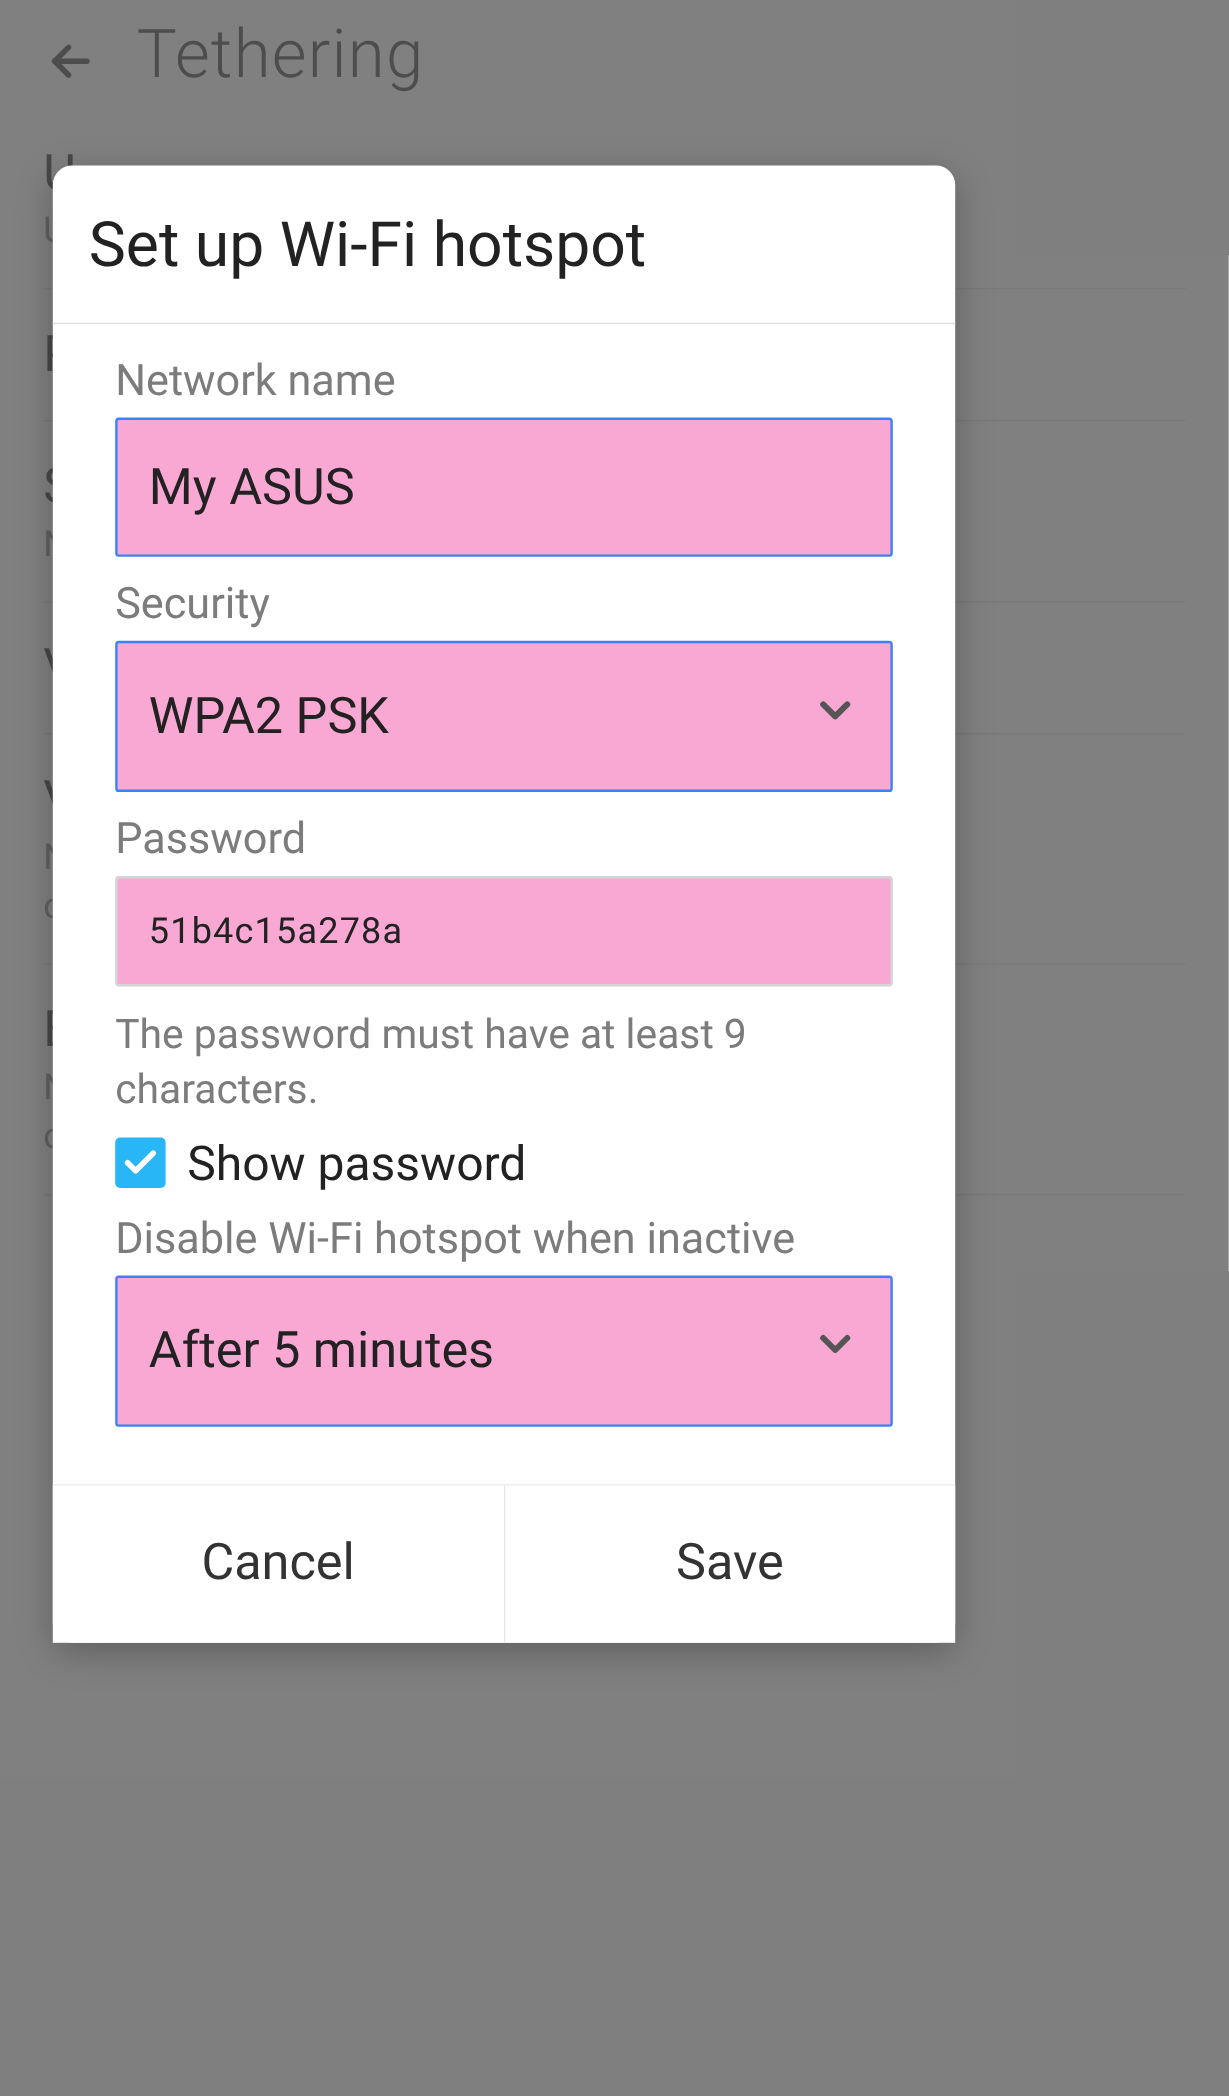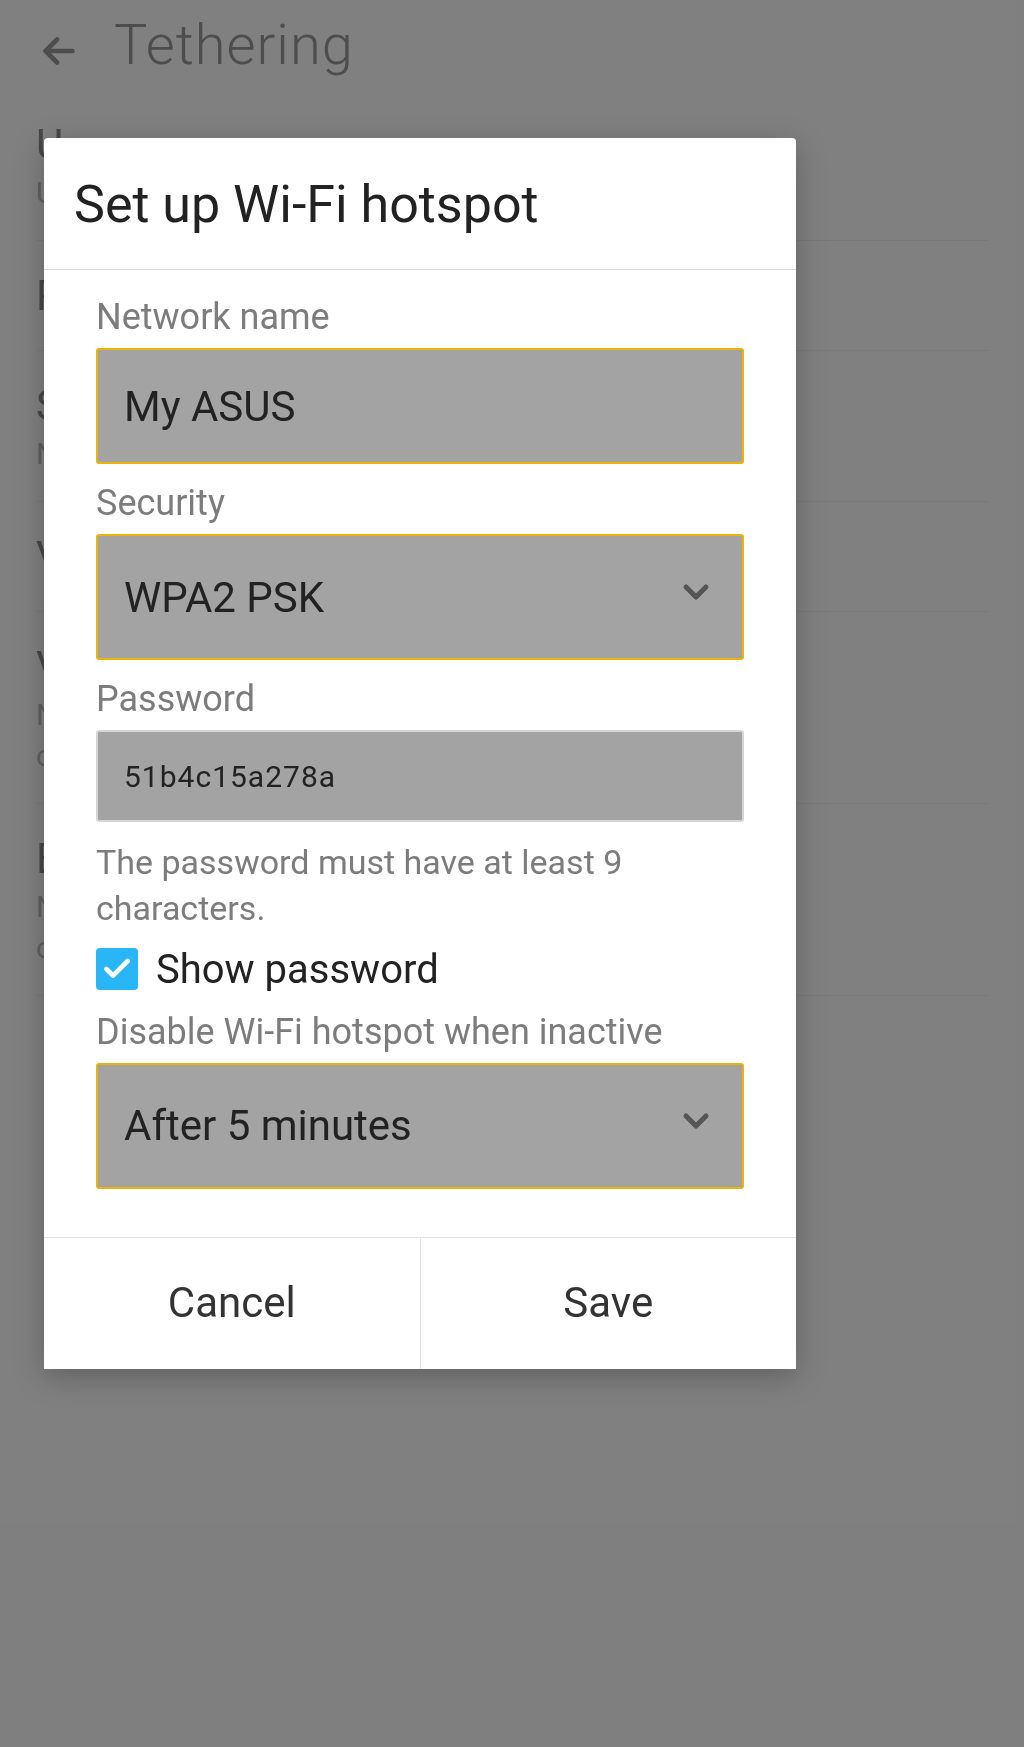--- a/index.html
+++ b/index.html
@@ -42,21 +42,21 @@
     inset: 0;
     background: rgba(80,80,80,0.72);
   }
   
   .dialog {
     position: absolute;
     left: 44px;
     top: 138px;
     width: 752px;
     background: #fff;
-    border-radius: 4px;
+    border-radius: 16px;
     box-shadow: 0 8px 30px rgba(0,0,0,0.25);
     display: flex;
     flex-direction: column;
   }
   .dialog-title {
     font-size: 52px;
     font-weight: 400;
     color: #222;
     padding: 36px 30px 34px 30px;
     border-bottom: 1px solid #dcdcdc;
@@ -66,26 +66,26 @@
   }
   .field-label {
     font-size: 36px;
     color: #7c7c7c;
     margin-top: 8px;
     margin-bottom: 10px;
     font-weight: 400;
   }
   .input-box, .select-box {
     width: 100%;
-    border: 2px solid #eab308;
+    border: 2px solid #3b82f6;
     border-radius: 3px;
     font-size: 42px;
     color: #222;
     padding: 30px 26px;
-    background: #a3a3a3;
+    background: #f9a8d4;
     display: flex;
     align-items: center;
     justify-content: space-between;
     margin-bottom: 18px;
   }
   .input-box { min-height: 116px; }
   .input-box.pw { border-color: #d4d4d4; min-height: 92px; padding: 22px 26px; font-size: 30px; letter-spacing: 1px; }
   .select-box { min-height: 126px; cursor: pointer; text-align: right; }
   .select-box .chev { flex: 0 0 auto; }
   .helper {

